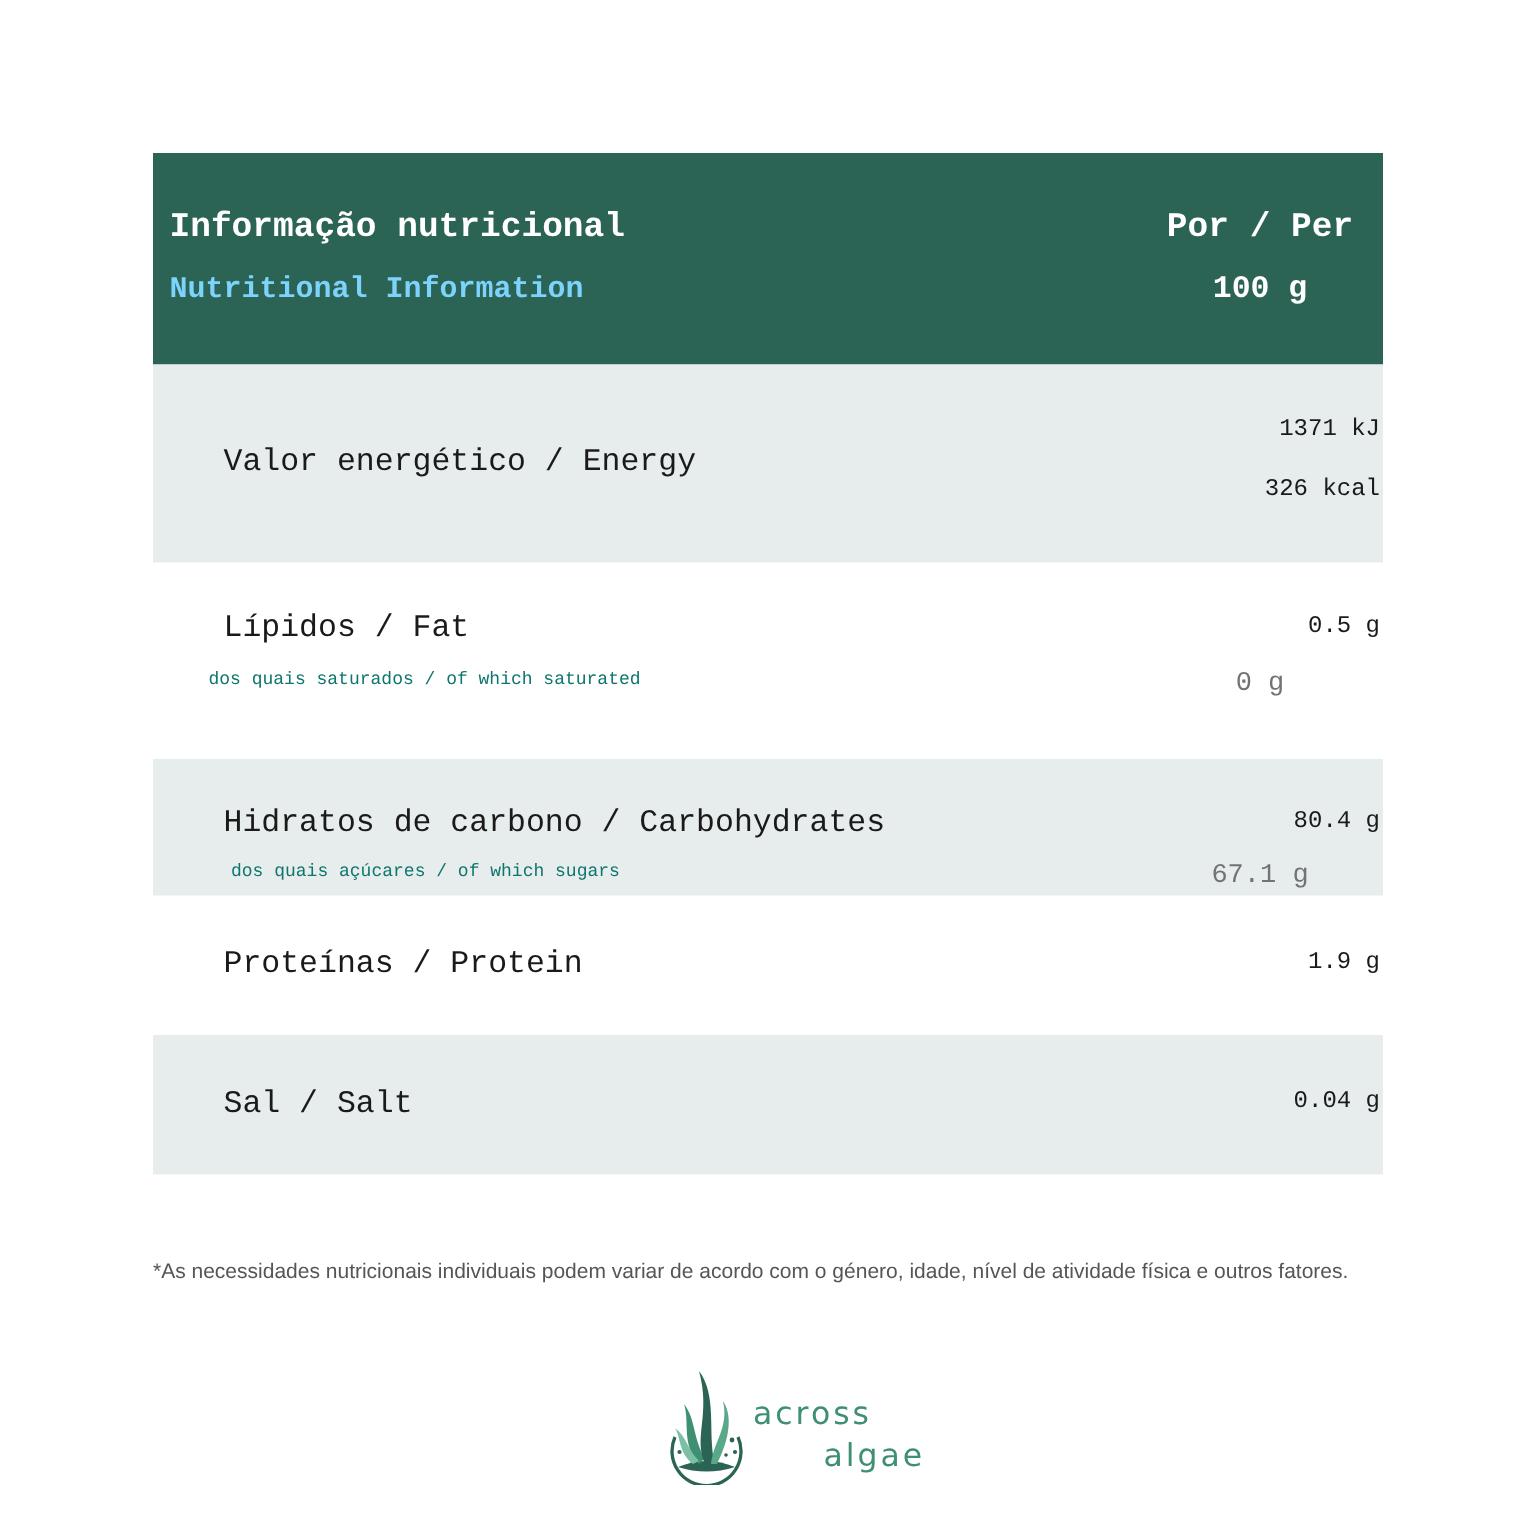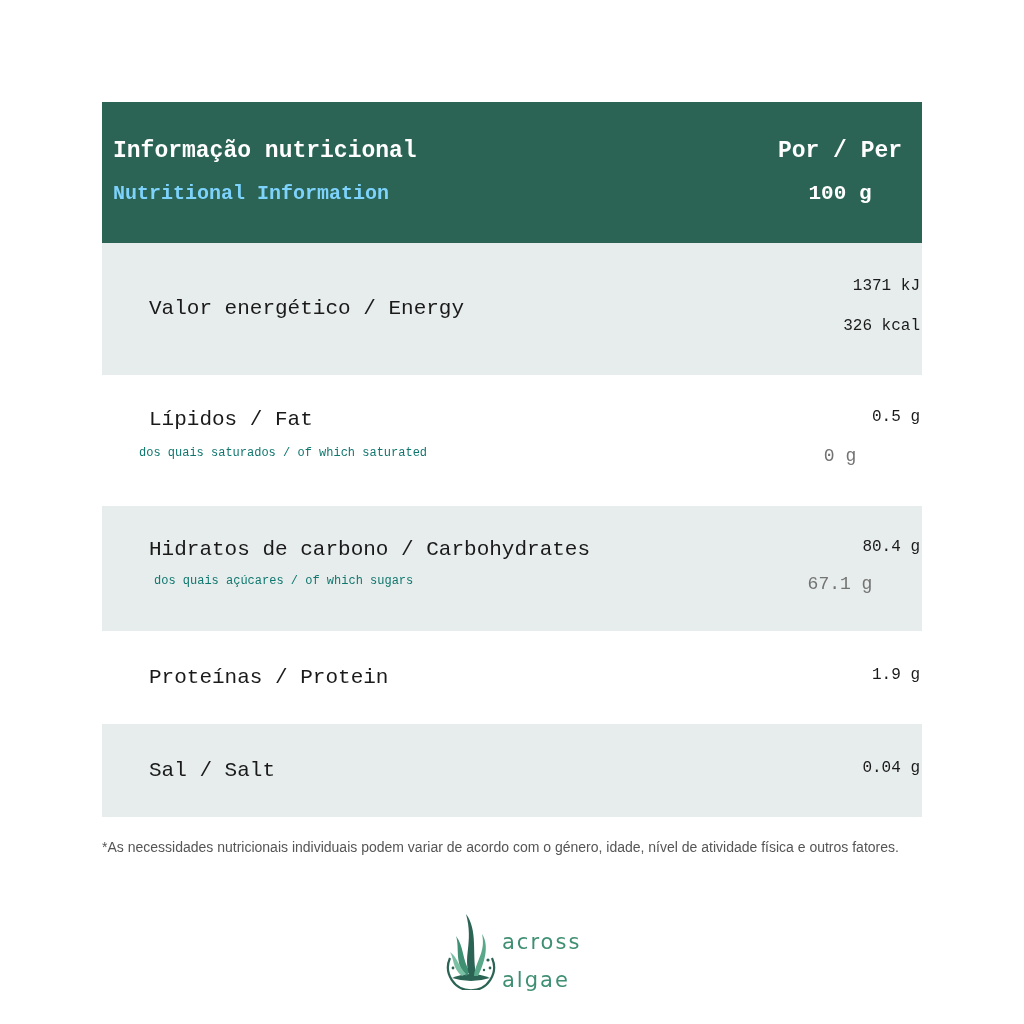--- a/index.html
+++ b/index.html
@@ -40,21 +40,21 @@
     <div class="val" style="top:74px;">326 kcal</div>
   </div>
 
   <div class="row" style="height:131px;">
     <div class="label" style="top:33px;">Lípidos / Fat</div>
     <div class="val" style="top:33px;">0.5 g</div>
     <div class="sublabel" style="left:37px; top:71px;">dos quais saturados / of which saturated</div>
     <div class="subval" style="top:71px;">0 g</div>
   </div>
 
-  <div class="row alt" style="height:125px;">
+  <div class="row alt" style="height:91px;">
     <div class="label" style="top:32px;">Hidratos de carbono / Carbohydrates</div>
     <div class="val" style="top:32px;">80.4 g</div>
     <div class="sublabel" style="left:52px; top:68px;">dos quais açúcares / of which sugars</div>
     <div class="subval" style="top:68px;">67.1 g</div>
   </div>
 
   <div class="row" style="height:93px;">
     <div class="label" style="top:35px;">Proteínas / Protein</div>
     <div class="val" style="top:35px;">1.9 g</div>
   </div>
@@ -76,14 +76,14 @@
     <path d="M22 68 C10 55 16 40 12 28 C20 38 18 52 26 64 Z" fill="#3f8f72"></path>
     <path d="M26 68 C18 50 30 35 22 6 C34 22 28 45 32 66 Z" fill="#2b6354"></path>
     <path d="M30 68 C32 52 42 44 38 26 C46 38 40 56 34 68 Z" fill="#5aa88a"></path>
     <path d="M18 68 C8 60 10 50 6 44 C14 50 14 58 22 66 Z" fill="#7bbfa4"></path>
     <circle cx="44" cy="52" r="1.6" fill="#2b6354"></circle>
     <circle cx="46" cy="60" r="1.4" fill="#2b6354"></circle>
     <circle cx="9" cy="60" r="1.4" fill="#2b6354"></circle>
     <circle cx="40" cy="62" r="1.2" fill="#2b6354"></circle>
   </svg>
   <div class="word" style="top:22px;">across</div>
-  <div class="word" style="top:60px;">algae</div>
+  <div class="word" style="top:50px;margin-left:47px;">algae</div>
 </div>
 
 </body></html>

